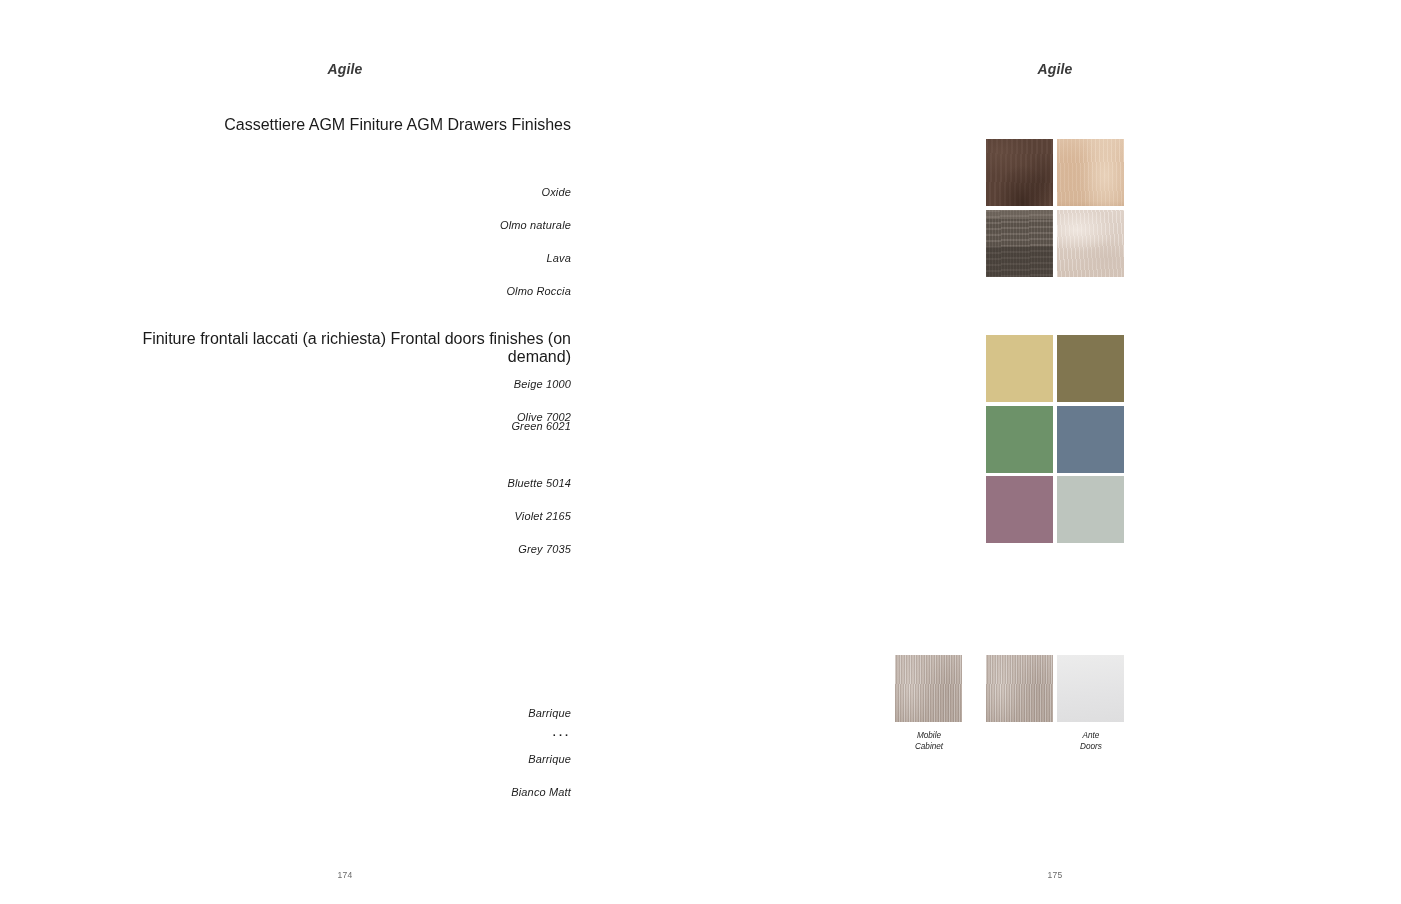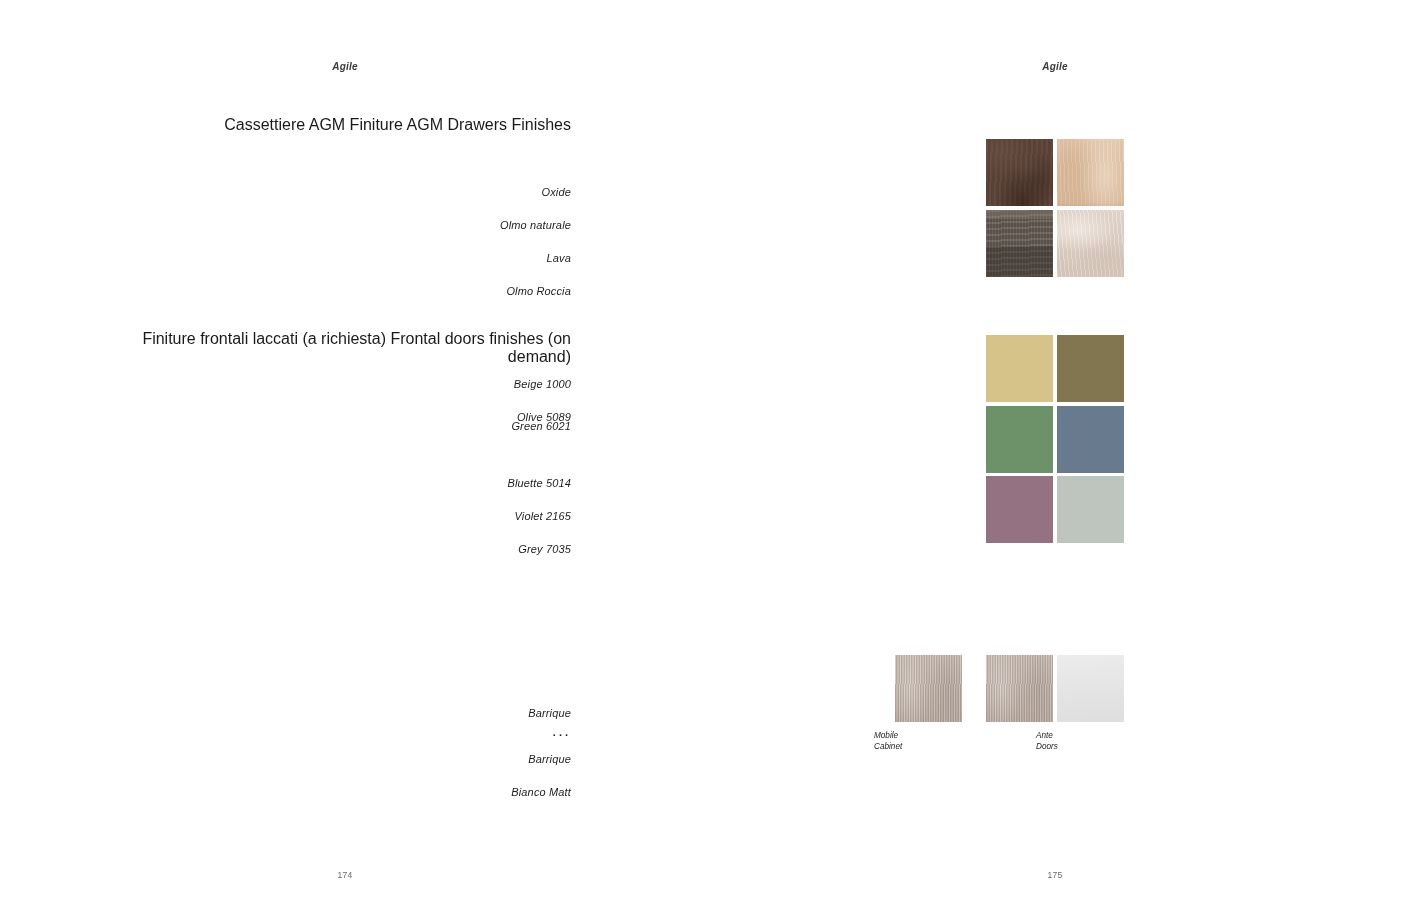--- a/index.html
+++ b/index.html
@@ -17,21 +17,21 @@
   }
 
   .spread {
     position: absolute;
     inset: 0;
   }
 
   
   .running-head {
     position: absolute;
-    font-size: 10px;
+    font-size: 14px;
     font-style: italic;
     font-weight: 600;
     color: #3a3a3a;
     text-align: center;
     width: 200px;
     letter-spacing: .2px;
   }
   .rh-left  { left: 245px;  top: 61px; }
   .rh-right { left: 955px;  top: 61px; }
 
@@ -74,20 +74,21 @@
     position: absolute;
     width: 67px;
     height: 67px;
     box-sizing: border-box;
   }
   .swatch-solid { border: 0; }
 
   .swatch-caption {
     position: absolute;
     width: 110px;
+    text-align: center;
     font-size: 8.2px;
     font-style: italic;
     line-height: 10.6px;
     color: #1d1d1d;
     white-space: pre-line;
   }
 
   
   .tex-oxide {
     background-color: #5c4338;
@@ -168,21 +169,21 @@
   <div class="swatch tex-lava" style="left:986px; top:210px"></div>
   <div class="swatch tex-olmo-roccia" style="left:1057px; top:210px"></div>
 
   <div class="text-col" style="top:330px">Finiture frontali laccati (a richiesta)
 Frontal doors finishes (on demand)</div>
 
   <div class="text-col" style="top:374px">
     <span class="finish-name">Beige 1000</span>
   </div>
   <div class="text-col" style="top:407px">
-    <span class="finish-name">Olive 5089</span>
+    <span class="finish-name">Olive 7002</span>
   </div>
   <div class="text-col" style="top:416px">
     <span class="finish-name">Green 6021</span>
   </div>
   <div class="text-col" style="top:473px">
     <span class="finish-name">Bluette 5014</span>
   </div>
   <div class="text-col" style="top:506px">
     <span class="finish-name">Violet 2165</span>
   </div>

